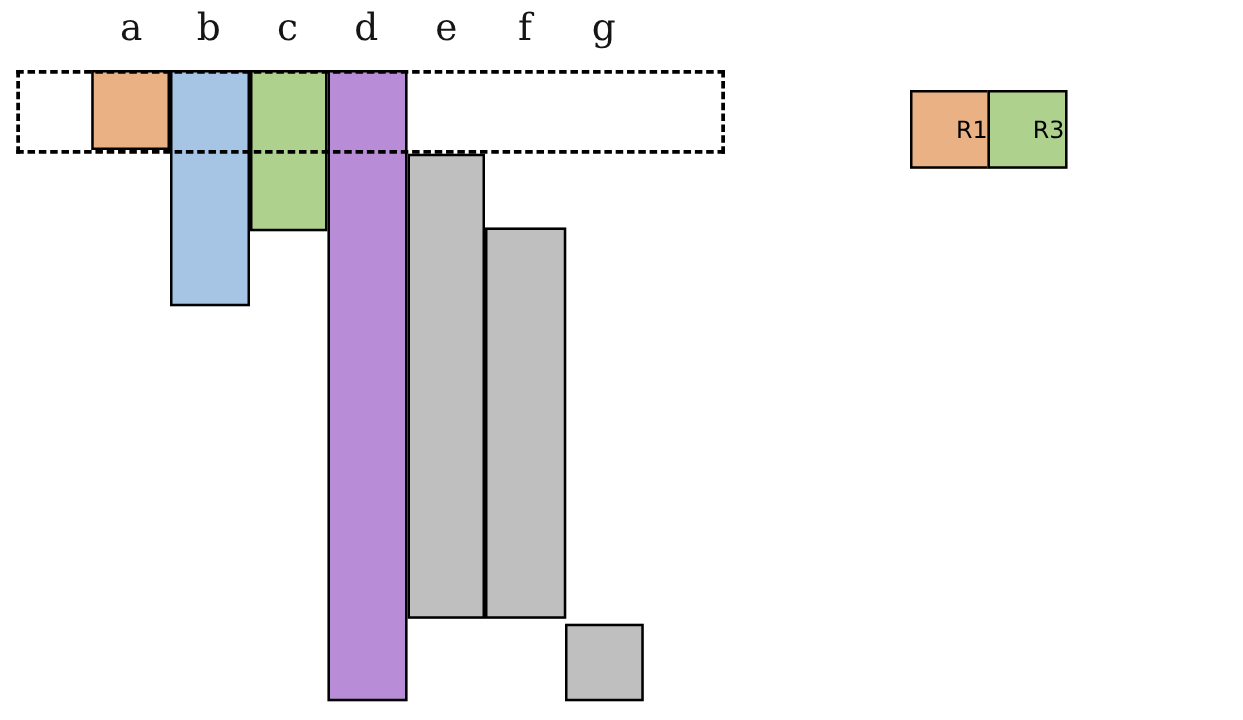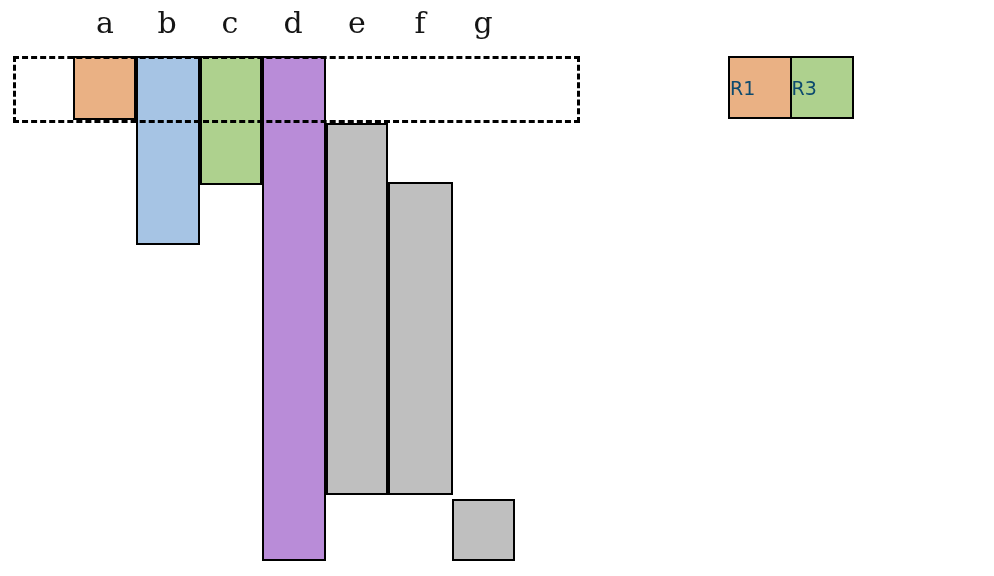--- a/index.html
+++ b/index.html
@@ -40,24 +40,25 @@
   .legend {
     position: absolute;
     display: flex;
     box-sizing: border-box;
   }
   .legend-cell {
     box-sizing: border-box;
     border: 2.5px solid #000000;
     display: flex;
     align-items: center;
-    justify-content: flex-start;
+    justify-content: flex-end;
     font-family: "DejaVu Sans", sans-serif;
     font-size: 19px;
-    color: #0c4a6e;
+    color: #000000;
+    margin-top: 16px;
   }
   .legend-cell + .legend-cell {
     margin-left: -2.5px;
   }
 </style>
 </head>
 <body>
 
 <div id="canvas">
 

